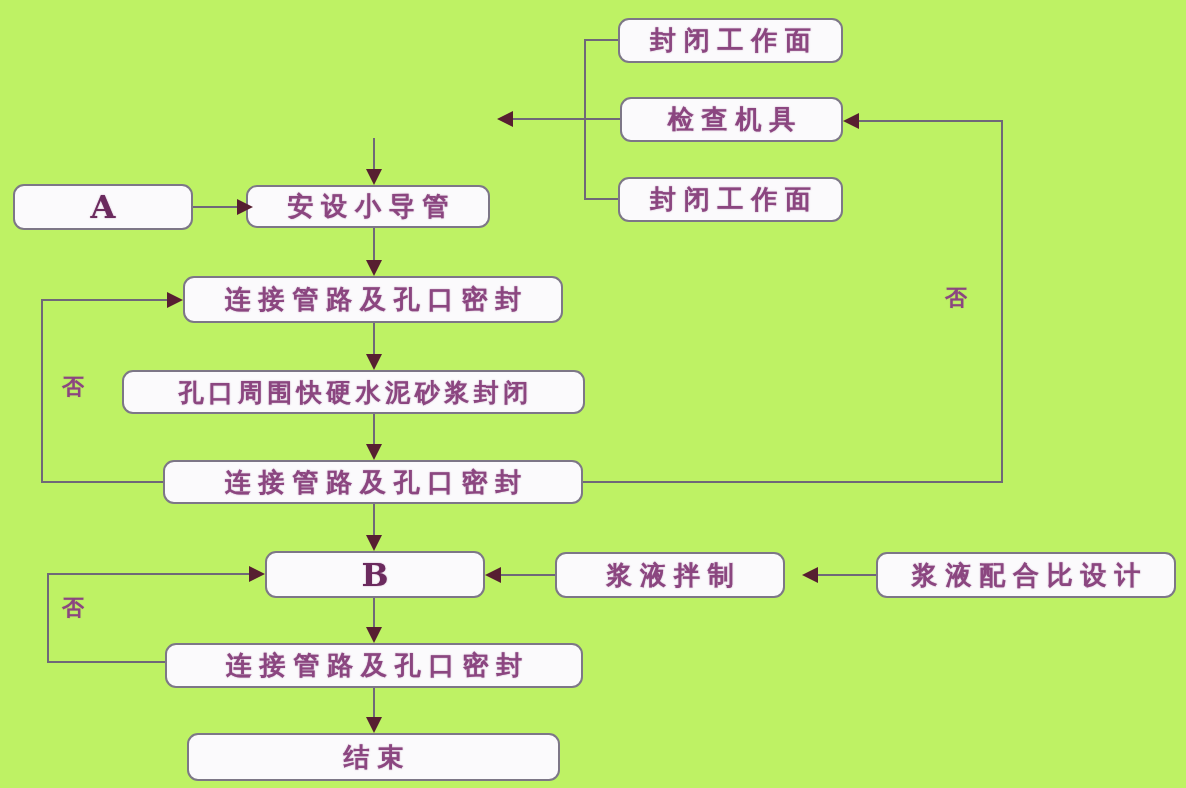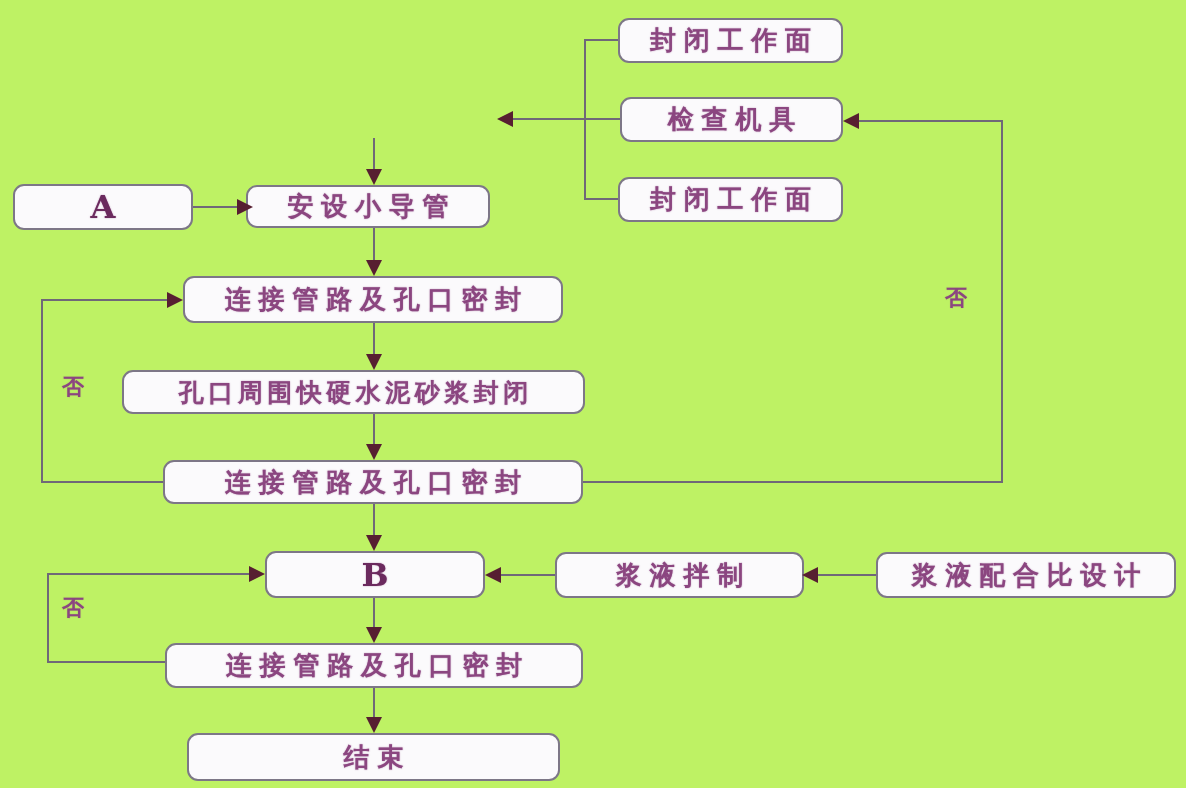--- a/index.html
+++ b/index.html
@@ -68,21 +68,21 @@
   <div class="node" style="left:246px;top:185px;width:244px;height:43px;">安设小导管</div>
 
   <div class="node" style="left:183px;top:276px;width:380px;height:47px;">连接管路及孔口密封</div>
 
   <div class="node" style="left:122px;top:370px;width:463px;height:44px;font-size:25px;letter-spacing:0.18em;text-indent:0.18em;">孔口周围快硬水泥砂浆封闭</div>
 
   <div class="node" style="left:163px;top:460px;width:420px;height:44px;">连接管路及孔口密封</div>
 
   <div class="node letter" style="left:265px;top:551px;width:220px;height:47px;">B</div>
 
-  <div class="node" style="left:555px;top:552px;width:249px;height:46px;">浆液拌制</div>
+  <div class="node" style="left:555px;top:552px;width:230px;height:46px;">浆液拌制</div>
 
   <div class="node" style="left:876px;top:552px;width:300px;height:46px;">浆液配合比设计</div>
 
   <div class="node" style="left:165px;top:643px;width:418px;height:45px;">连接管路及孔口密封</div>
 
   <div class="node" style="left:187px;top:733px;width:373px;height:48px;">结束</div>
 
   <div class="vl" style="left:373px;top:138px;height:32px;"></div>
   <div class="ah-down" style="left:366px;top:169px;"></div>
 

